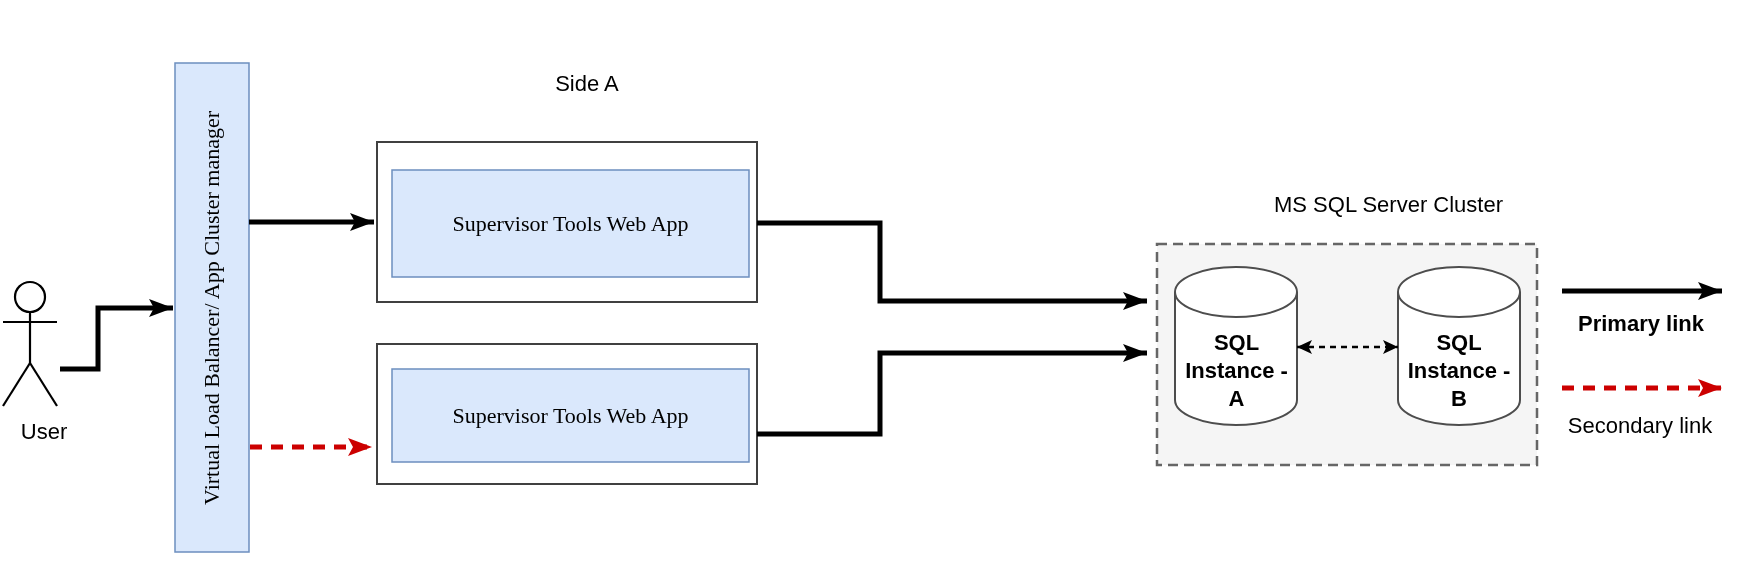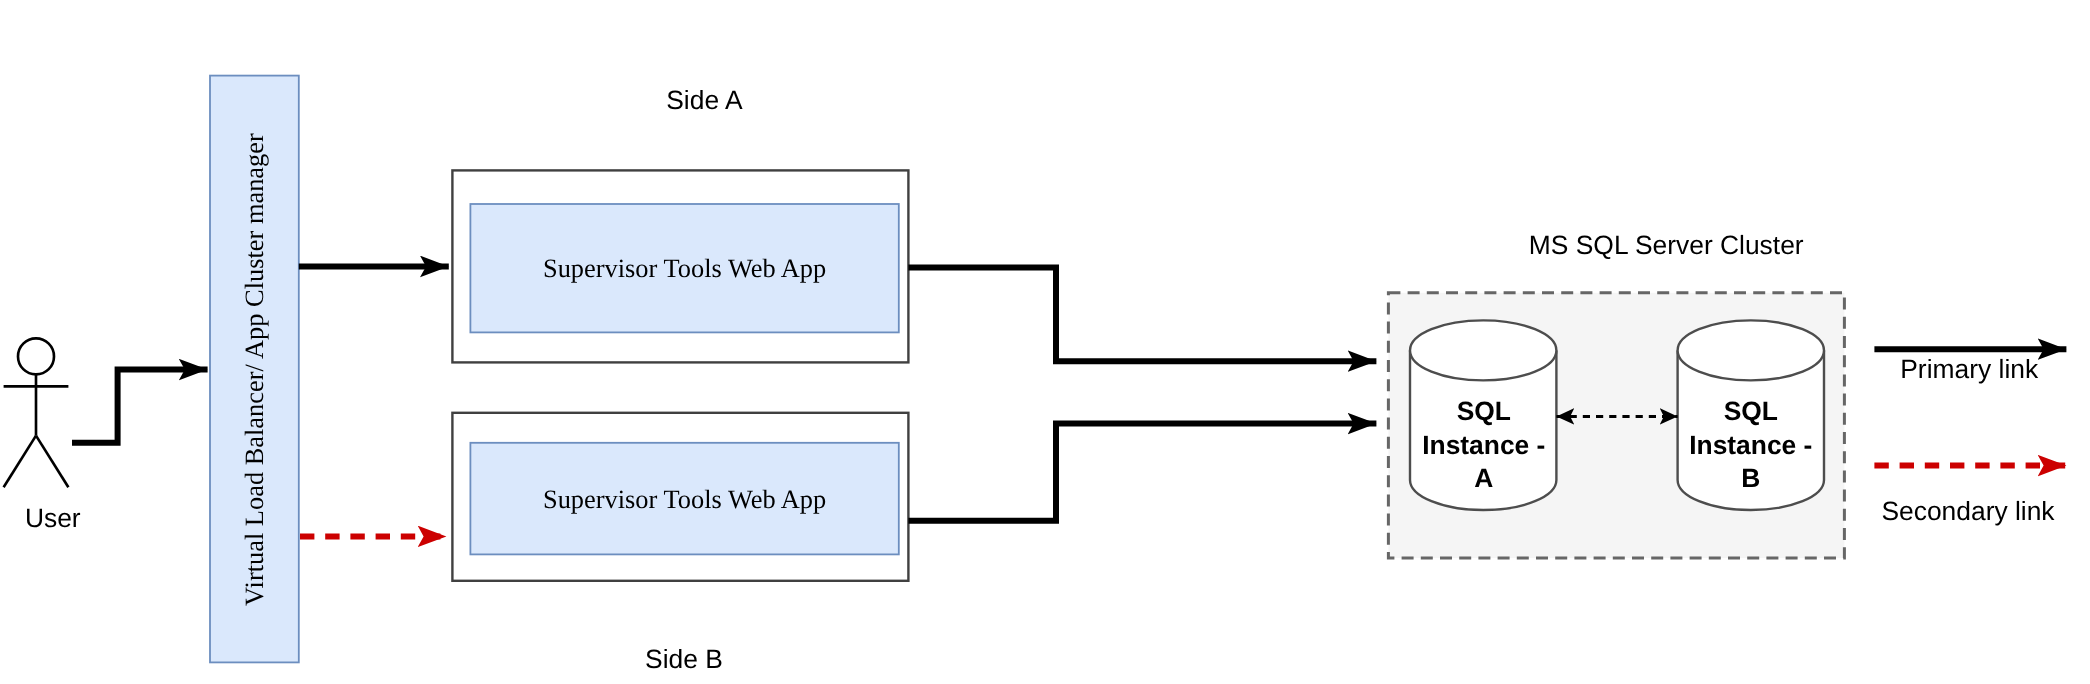--- a/index.html
+++ b/index.html
@@ -115,33 +115,32 @@
   <div class="lbl flexc" style="left:175px; top:63px; width:74px; height:489px;">
     <span class="vert-text">Virtual Load Balancer/ App Cluster manager</span>
   </div>
 
   <div class="lbl" style="left:487px; top:71px; width:200px;">Side A</div>
 
   <div class="lbl flexc" style="left:392px; top:170px; width:357px; height:107px;">Supervisor Tools Web App</div>
 
   <div class="lbl flexc" style="left:392px; top:369px; width:357px; height:93px;">Supervisor Tools Web App</div>
 
-  <div class="lbl" style="left:470px; top:537px; width:200px;">Side B</div>
 
   <div class="lbl" style="left:1274px; top:192px; width:220px;">MS SQL Server Cluster</div>
 
   <div class="lbl multiline" style="left:1176px; top:329px; width:121px;">
     <span>SQL</span>
     <span>Instance -</span>
     <span>A</span>
   </div>
 
   <div class="lbl multiline" style="left:1398px; top:329px; width:122px;">
     <span>SQL</span>
     <span>Instance -</span>
     <span>B</span>
   </div>
 
-  <div class="lbl" style="left:1541px; top:295px; width:200px;">Primary link</div>
+  <div class="lbl" style="left:1541px; top:311px; width:200px;font-weight:bold;">Primary link</div>
 
   <div class="lbl" style="left:1540px; top:413px; width:200px;">Secondary link</div>
 
 </div>
 
 </body></html>

